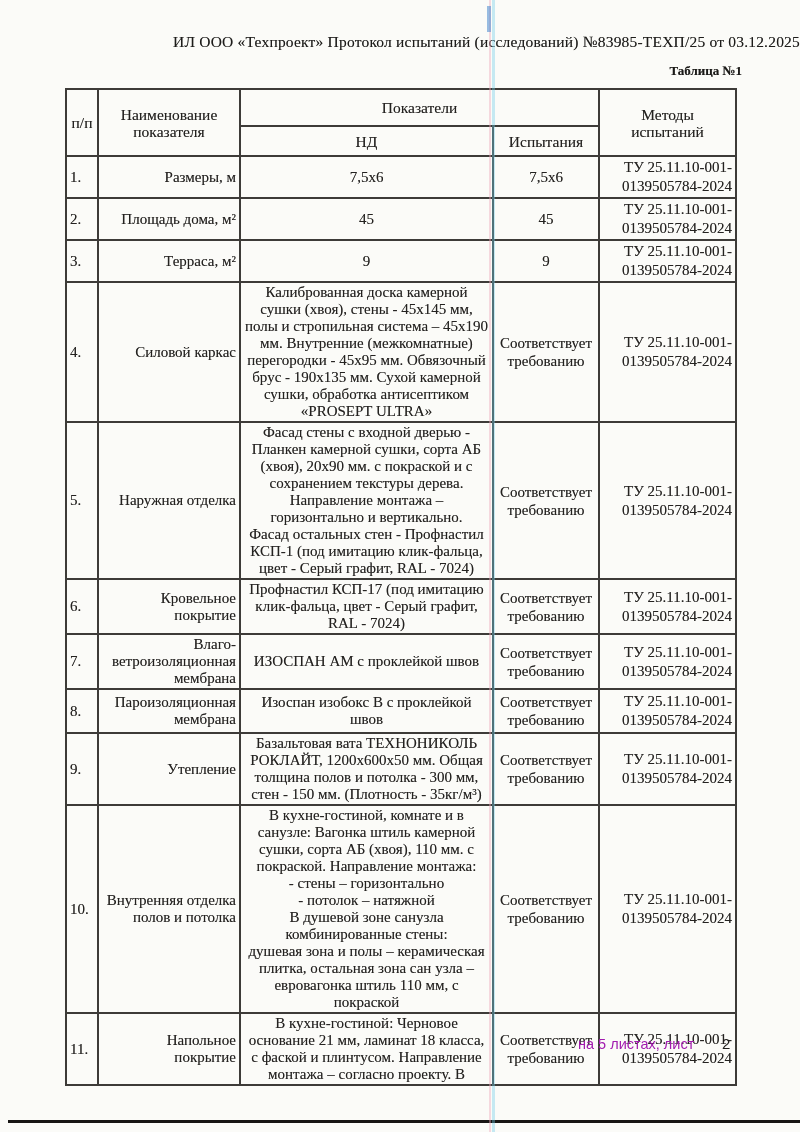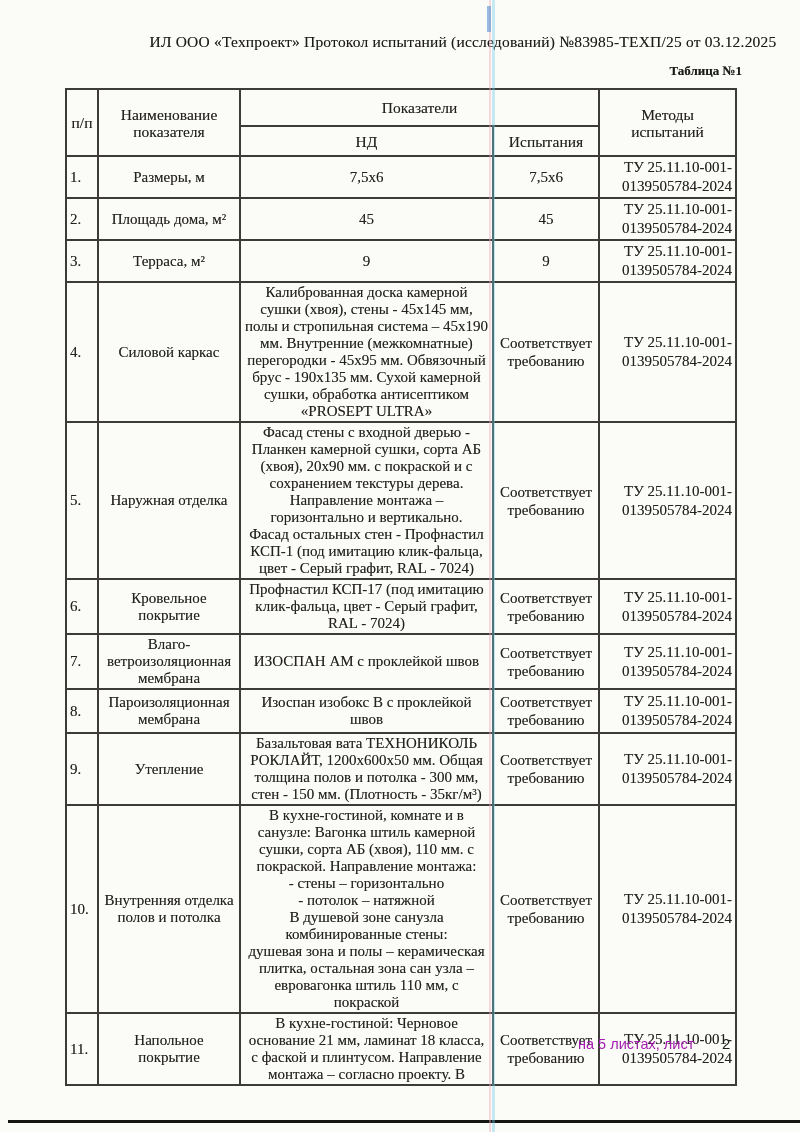--- a/index.html
+++ b/index.html
@@ -4,21 +4,21 @@
 <style>
   html,body{margin:0;padding:0;}
   body{
     width:800px;height:1132px;position:relative;overflow:hidden;
     background:#fbfbf8;
     font-family:"Liberation Serif","DejaVu Serif",serif;
     color:#242220;
   }
   .doc-header{
     position:absolute;top:33px;left:126px;right:0;
-    text-align:center;font-size:15.5px;color:#1d1c1a;
+    text-align:right;font-size:15.5px;color:#1d1c1a;
     letter-spacing:.2px;text-shadow:0 0 .4px rgba(20,20,20,.45);
   }
   .table-caption{
     position:absolute;top:63px;right:58px;
     font-size:13px;font-weight:bold;color:#1b1a18;
     text-shadow:0 0 .4px rgba(20,20,20,.5);
   }
   table.protocol{
     position:absolute;top:88px;left:65px;width:670px;
     border-collapse:collapse;table-layout:fixed;
@@ -30,21 +30,21 @@
     vertical-align:middle;
     font-weight:normal;
     padding:1px 3px;
     overflow:hidden;
   }
   thead tr.h1{height:37px;}
   thead tr.h2{height:30px;}
   th{text-align:center;font-size:15.5px;line-height:17px;}
   th.methods-h{padding:0 16px;margin-left:26px;}
   td.c-num{text-align:left;padding-left:6px;line-height:17px;}
-  td.c-name{text-align:center;padding-left:7px;padding-right:4px;line-height:17px;}
+  td.c-name{text-align:right;padding-left:7px;padding-right:4px;line-height:17px;}
   td.c-nd{text-align:center;line-height:17px;white-space:pre-line;padding:1px 5px;}
   td.c-test{text-align:center;line-height:18px;padding:1px 4px;}
   td.c-methods{text-align:right;line-height:19px;padding-left:7px;padding-right:4px;}
   .footer-sheets{
     position:absolute;top:1036px;left:578px;
     font-family:Liberation Sans, sans-serif;
     font-size:14.5px;color:#a21caf;
   }
   .footer-page{
     position:absolute;top:1035px;left:722px;

